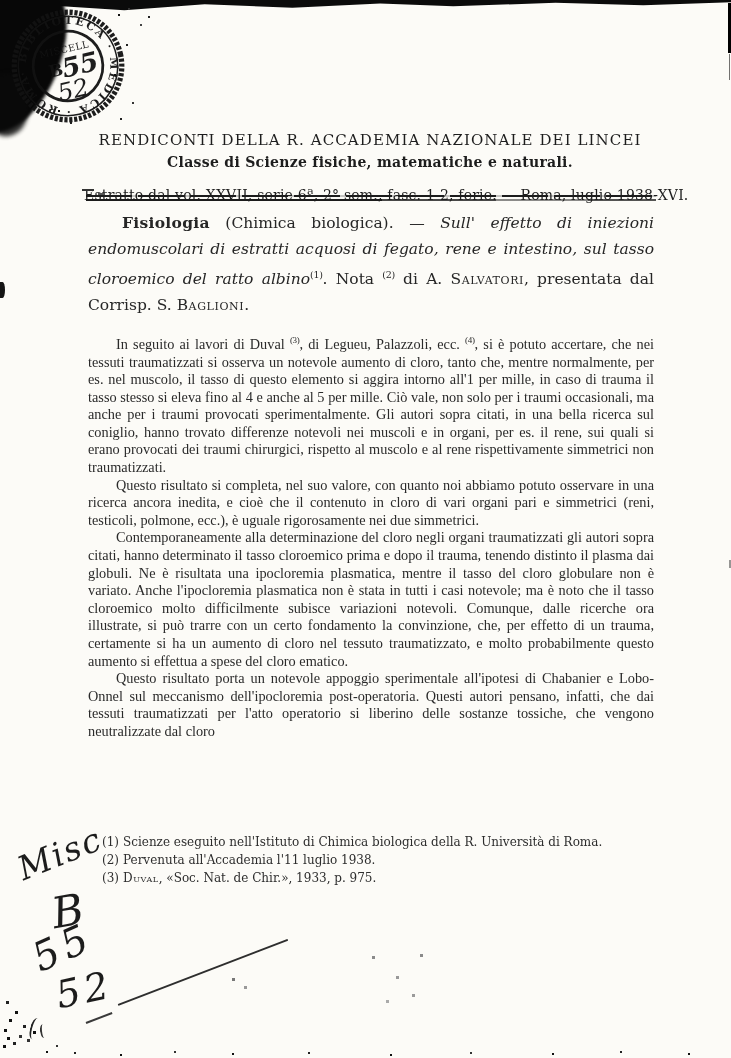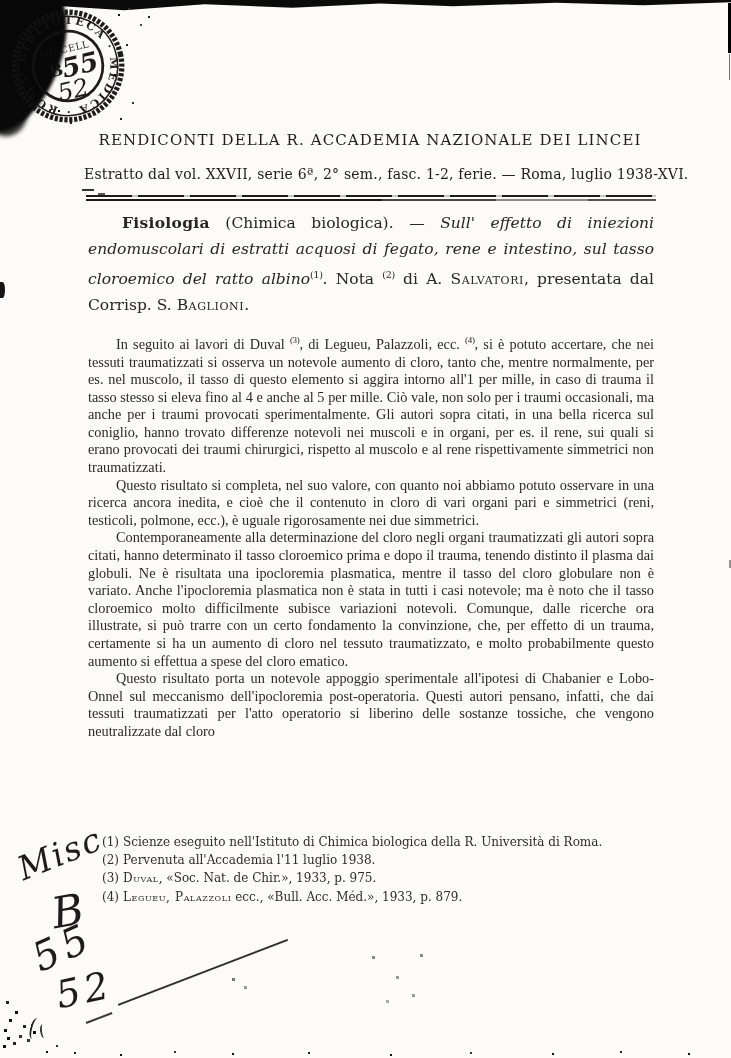--- a/index.html
+++ b/index.html
@@ -98,20 +98,21 @@
       <textPath href="#ringpath">· BIBLIOTECA · MEDICA · ROMA ·</textPath>
     </text>
     <text x="55" y="42" text-anchor="middle" font-size="9" letter-spacing=".5">MISCELL</text>
     <text x="36" y="62" font-size="16" font-weight="bold">B</text>
     <text x="49" y="65" font-size="25" font-weight="bold" font-style="italic">55</text>
     <text x="40" y="86" font-size="23" font-style="italic">52</text>
   </svg>
 
   <header class="masthead">
     <div class="mast-line1">RENDICONTI DELLA R. ACCADEMIA NAZIONALE DEI LINCEI</div>
+    <div class="mast-line2">Classe di Scienze fisiche, matematiche e naturali.</div>
     <div class="mast-line3">Estratto dal vol. XXVII, serie 6ª, 2° sem., fasc. 1-2, ferie. — Roma, luglio 1938-XVI.</div>
   </header>
 
   <div class="rule-wrap">
     <div class="pre-dash"></div>
     <div class="pre-dash2"></div>
     <div class="rule-a"></div>
     <div class="rule-b"></div>
   </div>
 
@@ -122,21 +123,20 @@
 
     <p class="body-par">Questo risultato si completa, nel suo valore, con quanto noi abbiamo potuto osservare in una ricerca ancora inedita, e cioè che il contenuto in cloro di vari organi pari e simmetrici (reni, testicoli, polmone, ecc.), è uguale rigorosamente nei due simmetrici.</p>
     <p class="body-par">Contemporaneamente alla determinazione del cloro negli organi traumatizzati gli autori sopra citati, hanno determinato il tasso cloroemico prima e dopo il trauma, tenendo distinto il plasma dai globuli. Ne è risultata una ipocloremia plasmatica, mentre il tasso del cloro globulare non è variato. Anche l'ipocloremia plasmatica non è stata in tutti i casi notevole; ma è noto che il tasso cloroemico molto difficilmente subisce variazioni notevoli. Comunque, dalle ricerche ora illustrate, si può trarre con un certo fondamento la convinzione, che, per effetto di un trauma, certamente si ha un aumento di cloro nel tessuto traumatizzato, e molto probabilmente questo aumento si effettua a spese del cloro ematico.</p>
     <p class="body-par">Questo risultato porta un notevole appoggio sperimentale all'ipotesi di Chabanier e Lobo-Onnel sul meccanismo dell'ipocloremia post-operatoria. Questi autori pensano, infatti, che dai tessuti traumatizzati per l'atto operatorio si liberino delle sostanze tossiche, che vengono neutralizzate dal cloro</p>
   </main>
 
   <section class="footnotes">
     <div class="fn"><span class="fn-marker">(1)</span><span class="sc"></span><span>Scienze eseguito nell'Istituto di Chimica biologica della R. Università di Roma.</span></div>
     <div class="fn"><span class="fn-marker">(2)</span><span class="sc"></span><span>Pervenuta all'Accademia l'11 luglio 1938.</span></div>
     <div class="fn"><span class="fn-marker">(3)</span><span class="sc">Duval</span><span>, «Soc. Nat. de Chir.», 1933, p. 975.</span></div>
-    <div class="fn"><span class="fn-marker">(4)</span><span class="sc">Legueu, Palazzoli</span><span> ecc., «Bull. Acc. Méd.», 1933, p. 879.</span></div>
   </section>
 
   <span class="hw hw-misc">Misc</span>
   <span class="hw hw-b">B</span>
   <span class="hw hw-55">55</span>
   <span class="hw hw-52">52</span>
   <div class="hw-line"></div>
   <div class="hw-line2"></div>
   <div class="ink-mark"></div>
   <div class="ink-mark2"></div>

